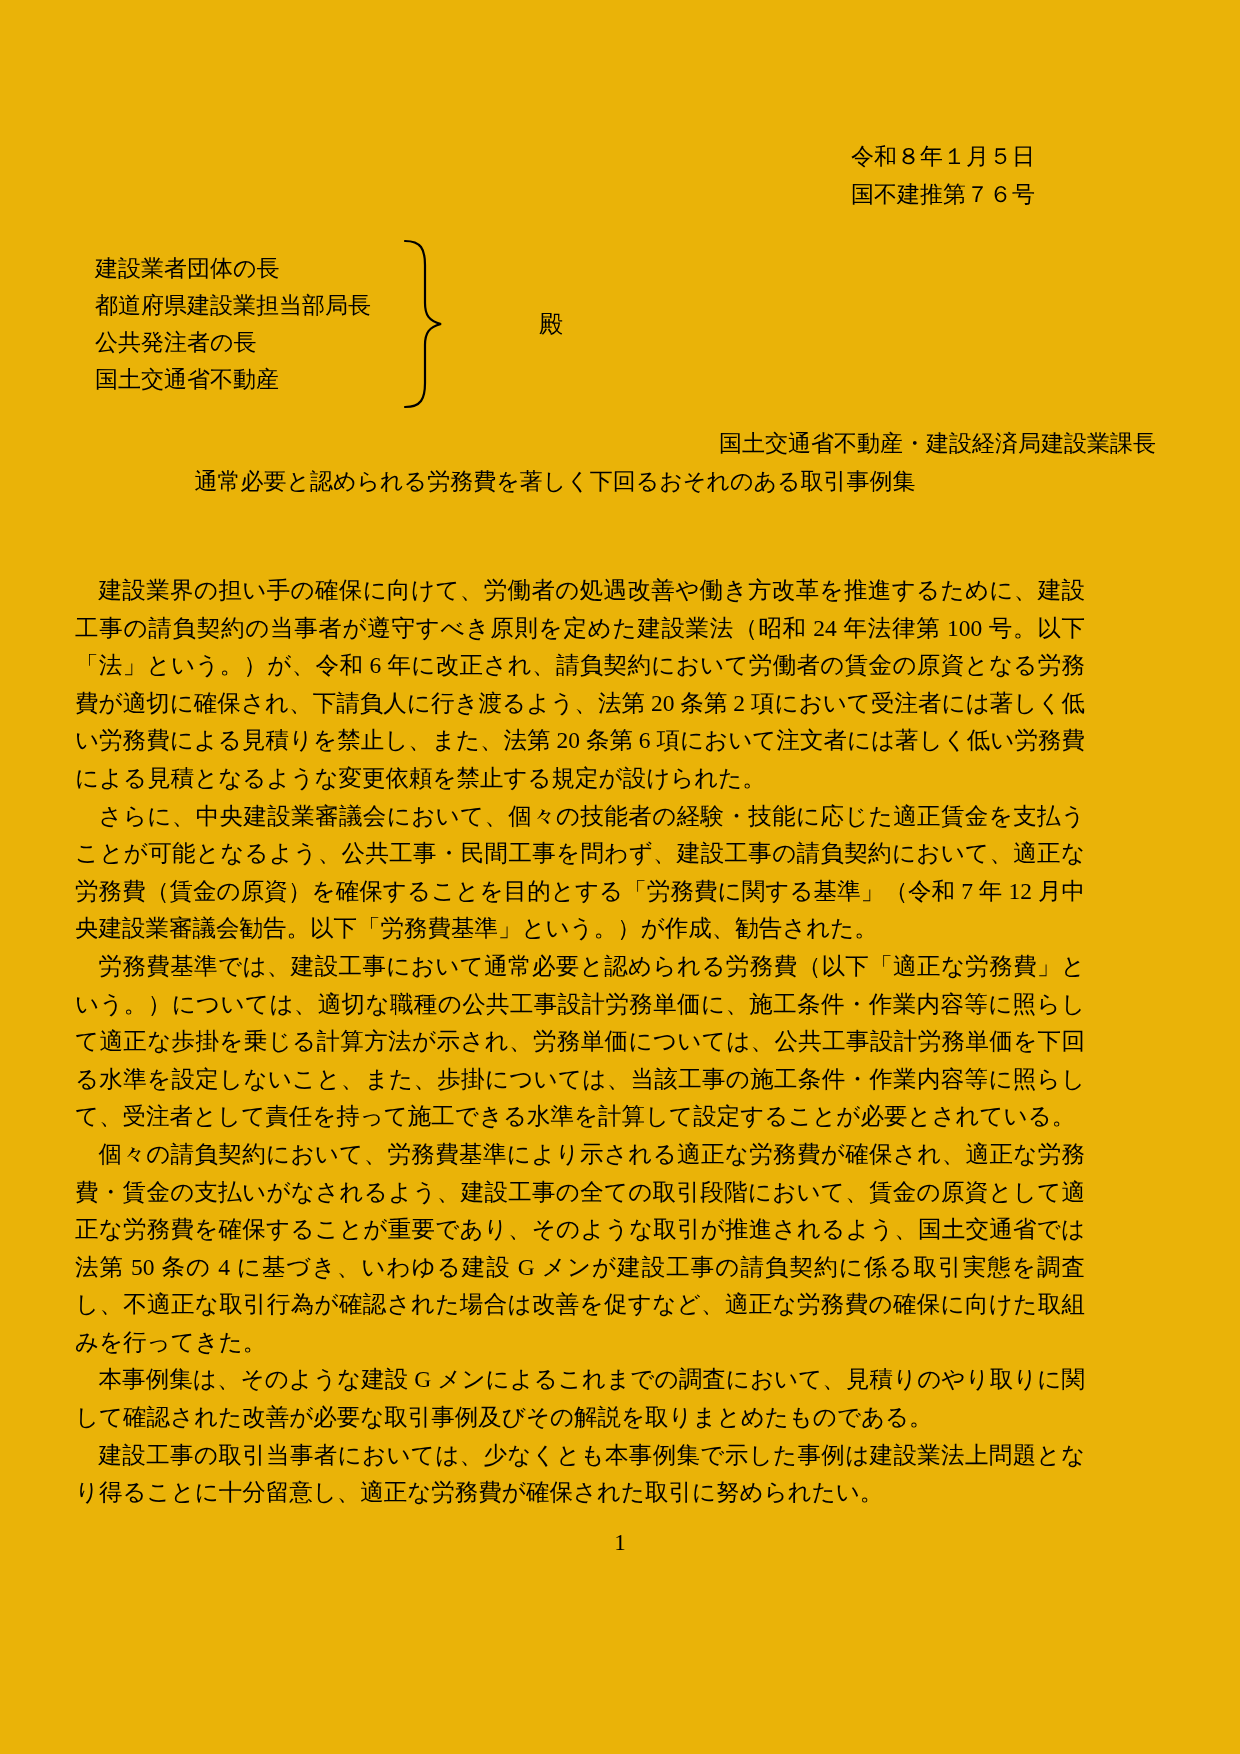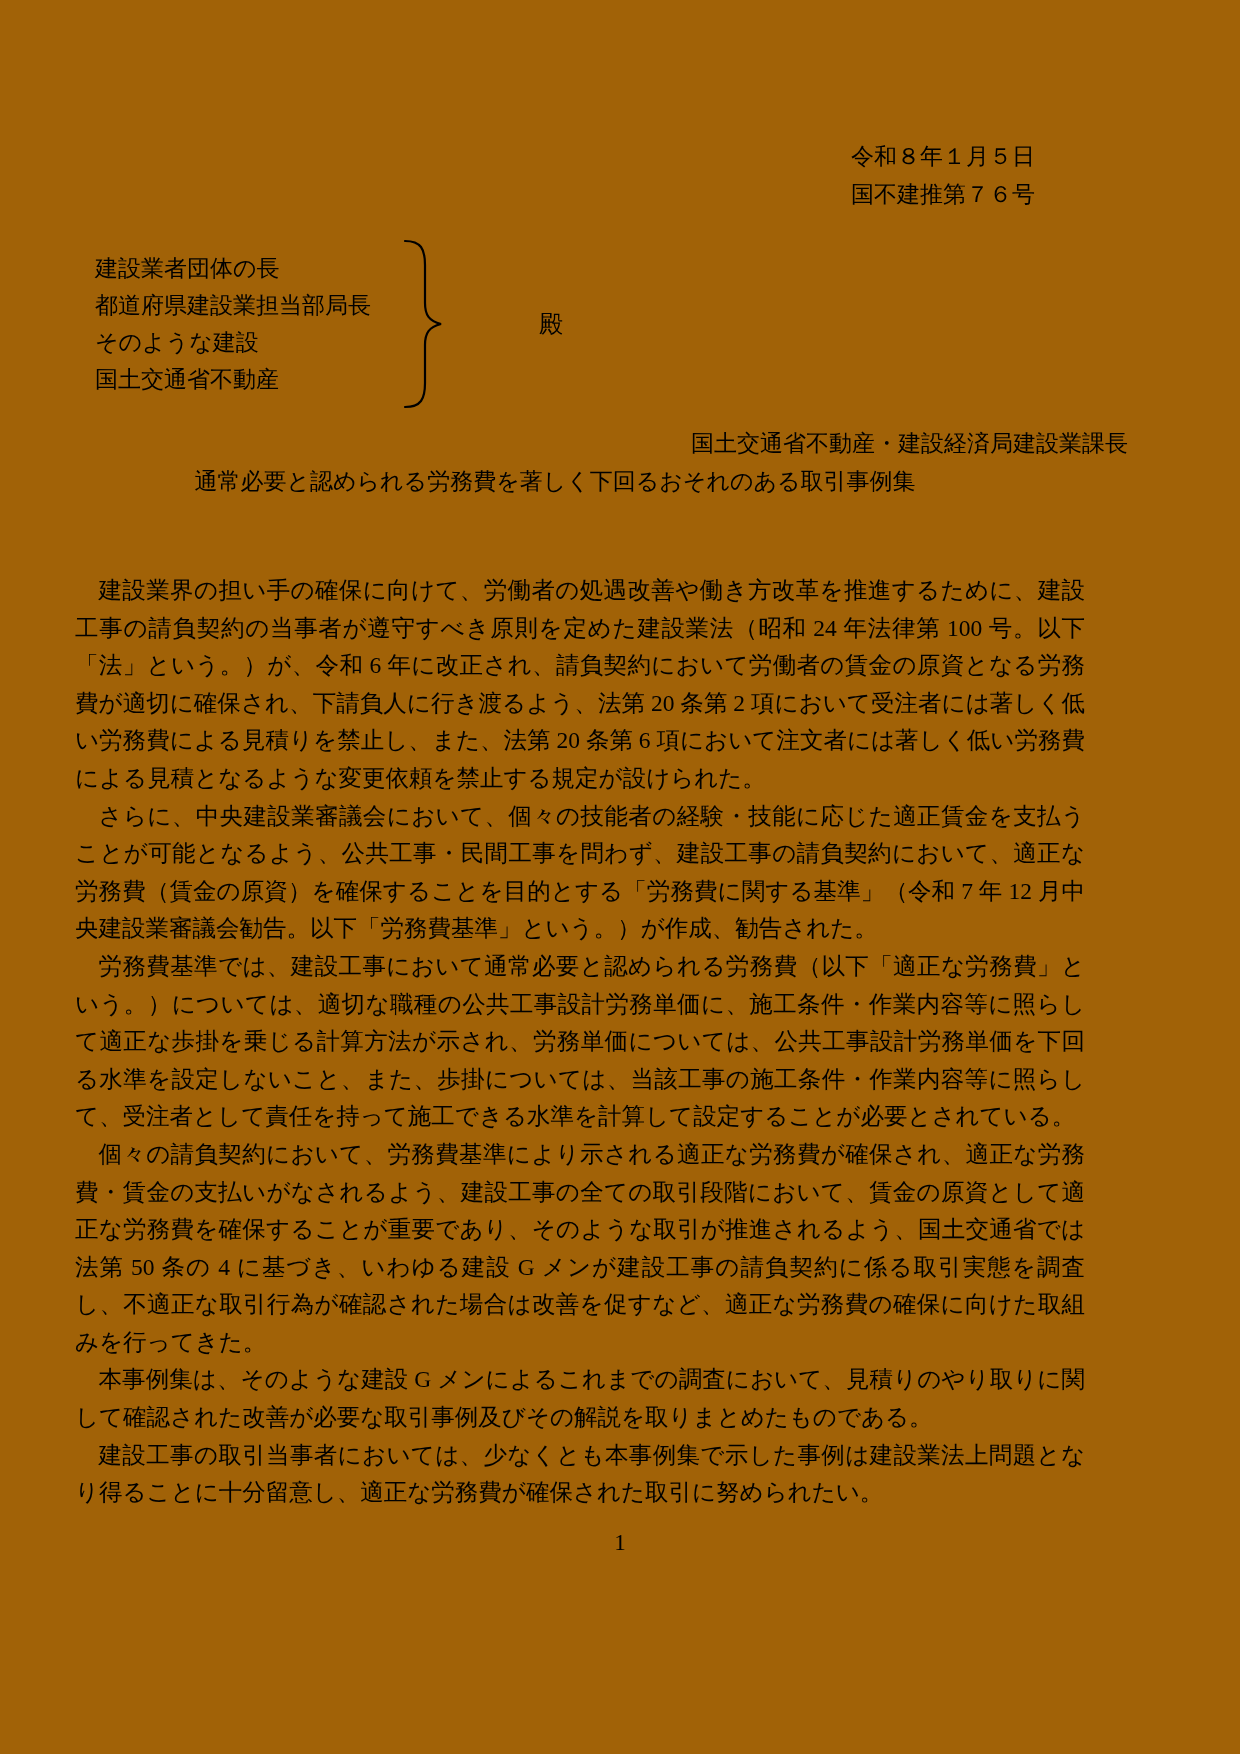--- a/index.html
+++ b/index.html
@@ -1,21 +1,21 @@
 <!DOCTYPE html>
 <html lang="ja"><head>
 <meta charset="utf-8">
 <style>
   html,body { margin:0; padding:0; background:#e8e8e8; }
   .page {
     position:relative;
     width:1240px;
     height:1754px;
     margin:0 auto;
-    background:#a16207;
+    background:#eab308;
     color:#000000;
     overflow:hidden;
     box-sizing:border-box;
     padding-top:138px;
   }
   .serif  { font-family:"Liberation Serif","DejaVu Serif",serif; }
   .gothic { font-family:"Liberation Sans","DejaVu Sans",sans-serif; }
 
   .meta {
     text-align:right;
@@ -41,21 +41,21 @@
     display:flex;
     align-items:center;
   }
   .honorific {
     margin-left:80px;
     font-size:24px;
   }
 
   .sender {
     text-align:right;
-    padding-right:112px;
+    padding-right:84px;
     font-size:23px;
     line-height:38px;
     margin-top:14px;
   }
 
   .doc-title {
     margin-left:75px;
     width:960px;
     text-align:center;
     font-size:23px;
@@ -87,21 +87,21 @@
 
   <div class="meta serif">
     <div>令和８年１月５日</div>
     <div>国不建推第７６号</div>
   </div>
 
   <div class="addr-row">
     <div class="addr-list gothic">
       <div>建設業者団体の長</div>
       <div>都道府県建設業担当部局長</div>
-      <div>そのような建設</div>
+      <div>公共発注者の長</div>
       <div>国土交通省不動産</div>
     </div>
     <div class="brace-wrap">
       <svg width="44" height="172" viewBox="0 0 44 172" aria-hidden="true">
         <path d="M4 3 C 20 3, 24 11, 24 27 L 24 65 C 24 77, 28 83, 40 86 C 28 89, 24 95, 24 107 L 24 145 C 24 161, 20 169, 4 169" fill="none" stroke="#000000" stroke-width="2.2" stroke-linecap="round"></path>
       </svg>
     </div>
     <div class="honorific gothic">殿</div>
   </div>
 

